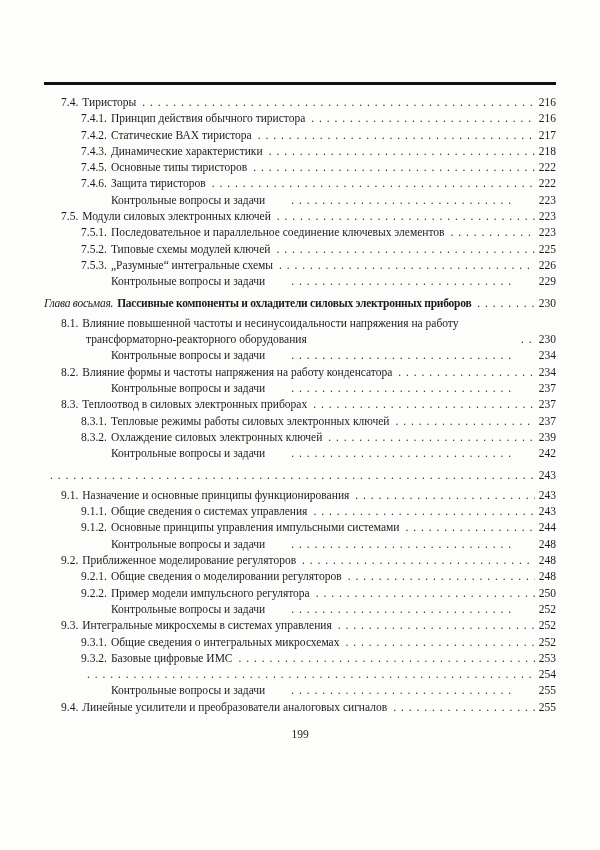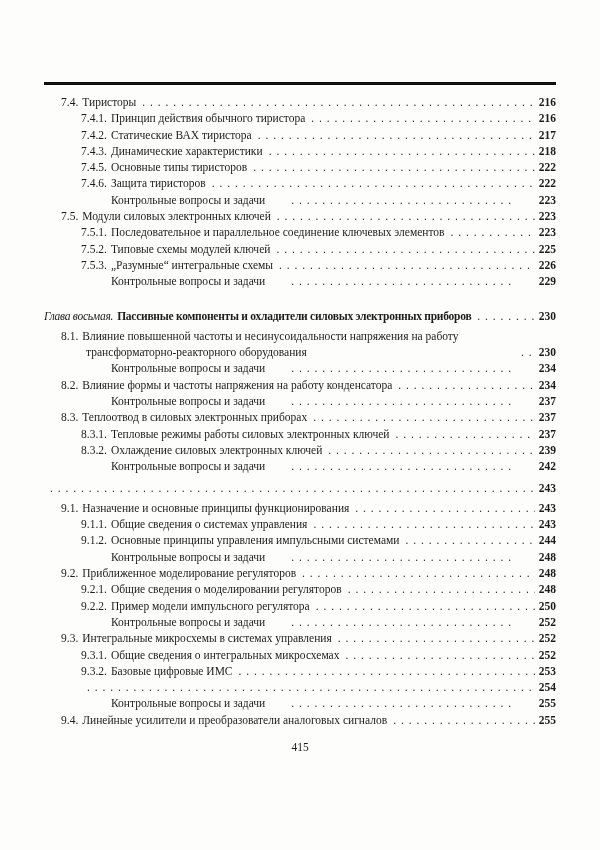--- a/index.html
+++ b/index.html
@@ -34,41 +34,40 @@
   .row--section   { margin-left: 17px; }
   .row--sub       { margin-left: 37px; justify-content: space-between; }
   .row--questions { margin-left: 67px; gap: 20px; }
   .row--chapter   { margin: 5px 0 4px 0; }
 
   .label { }
   .row--section .label { padding-left: 25px; text-indent: -25px; }
   .row--sub .label     { padding-left: 33px; text-indent: -33px; }
 
   .prefix { margin-right: 4px; }
-  .row--chapter .label { letter-spacing: -0.25px; white-space: nowrap; margin-top: 13px; }
+  .row--chapter .label { letter-spacing: -0.25px; white-space: nowrap; }
   .row--chapter .prefix { font-style: italic; font-weight: normal; }
   .row--chapter .text   { font-weight: bold; }
 
   .leader {
     flex: 1 1 0;
     min-width: 10px;
     overflow: hidden;
     white-space: nowrap;
     padding: 0 4px 0 6px;
     color: #2d2d2d;
   }
   .leader::after {
     content: ". . . . . . . . . . . . . . . . . . . . . . . . . . . . . . . . . . . . . . . . . . . . . . . . . . . . . . . . . . . . . . . . . . . . . . . . . . . . . . . .";
     word-spacing: 2px;
   }
   .pagenum {
     min-width: 21px;
     text-align: right;
     white-space: nowrap;
-    font-weight: bold;
   }
   .folio {
     margin-top: 13px;
     text-align: center;
     font-size: 11.5px;
     color: #1c1c1c;
   }
 </style>
 </head>
 <body>
@@ -284,14 +283,14 @@
     <span class="leader"></span>
     <span class="pagenum">255</span>
   </div>
 
   <div class="row row--section">
     <span class="label"><span class="prefix">9.4.</span><span class="text">Линейные усилители и преобразователи аналоговых сигналов</span></span>
     <span class="leader"></span>
     <span class="pagenum">255</span>
   </div>
 </div>
-  <div class="folio">415</div>
+  <div class="folio">199</div>
 </div>
 
 </body></html>

